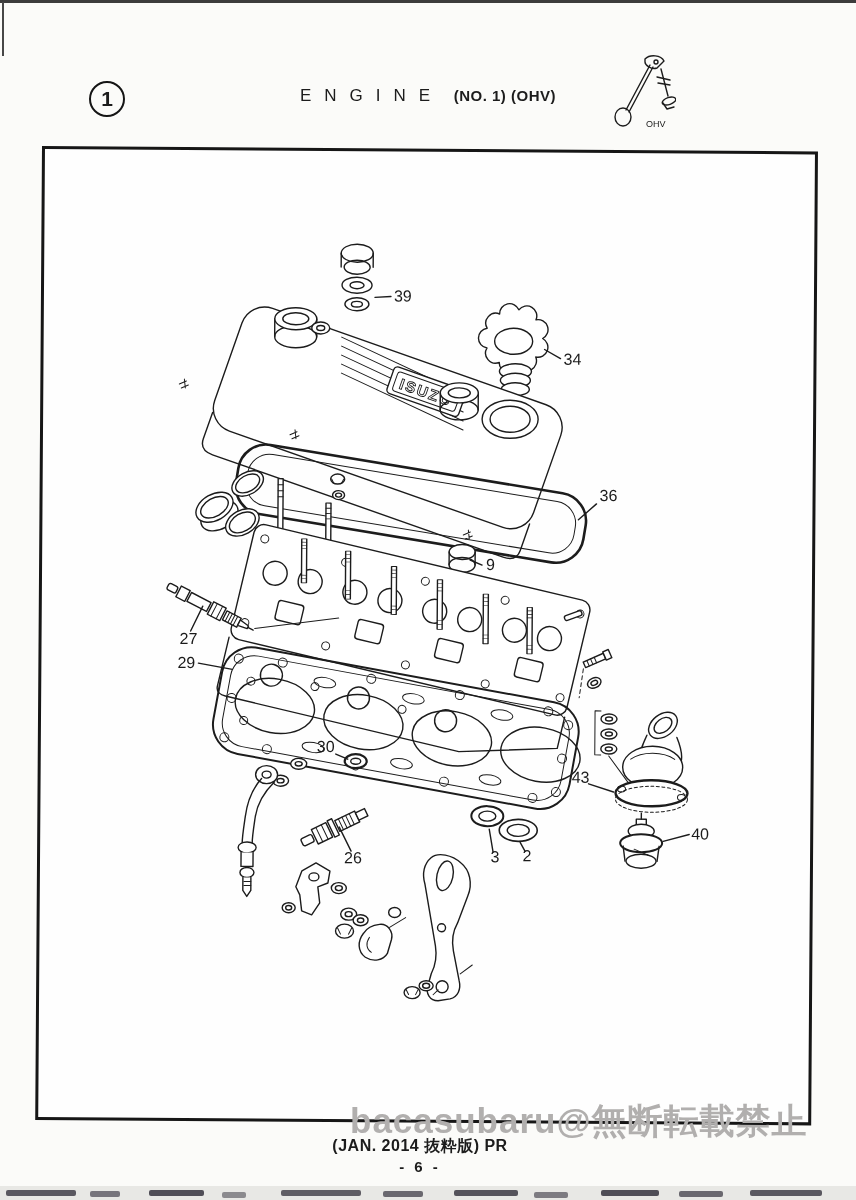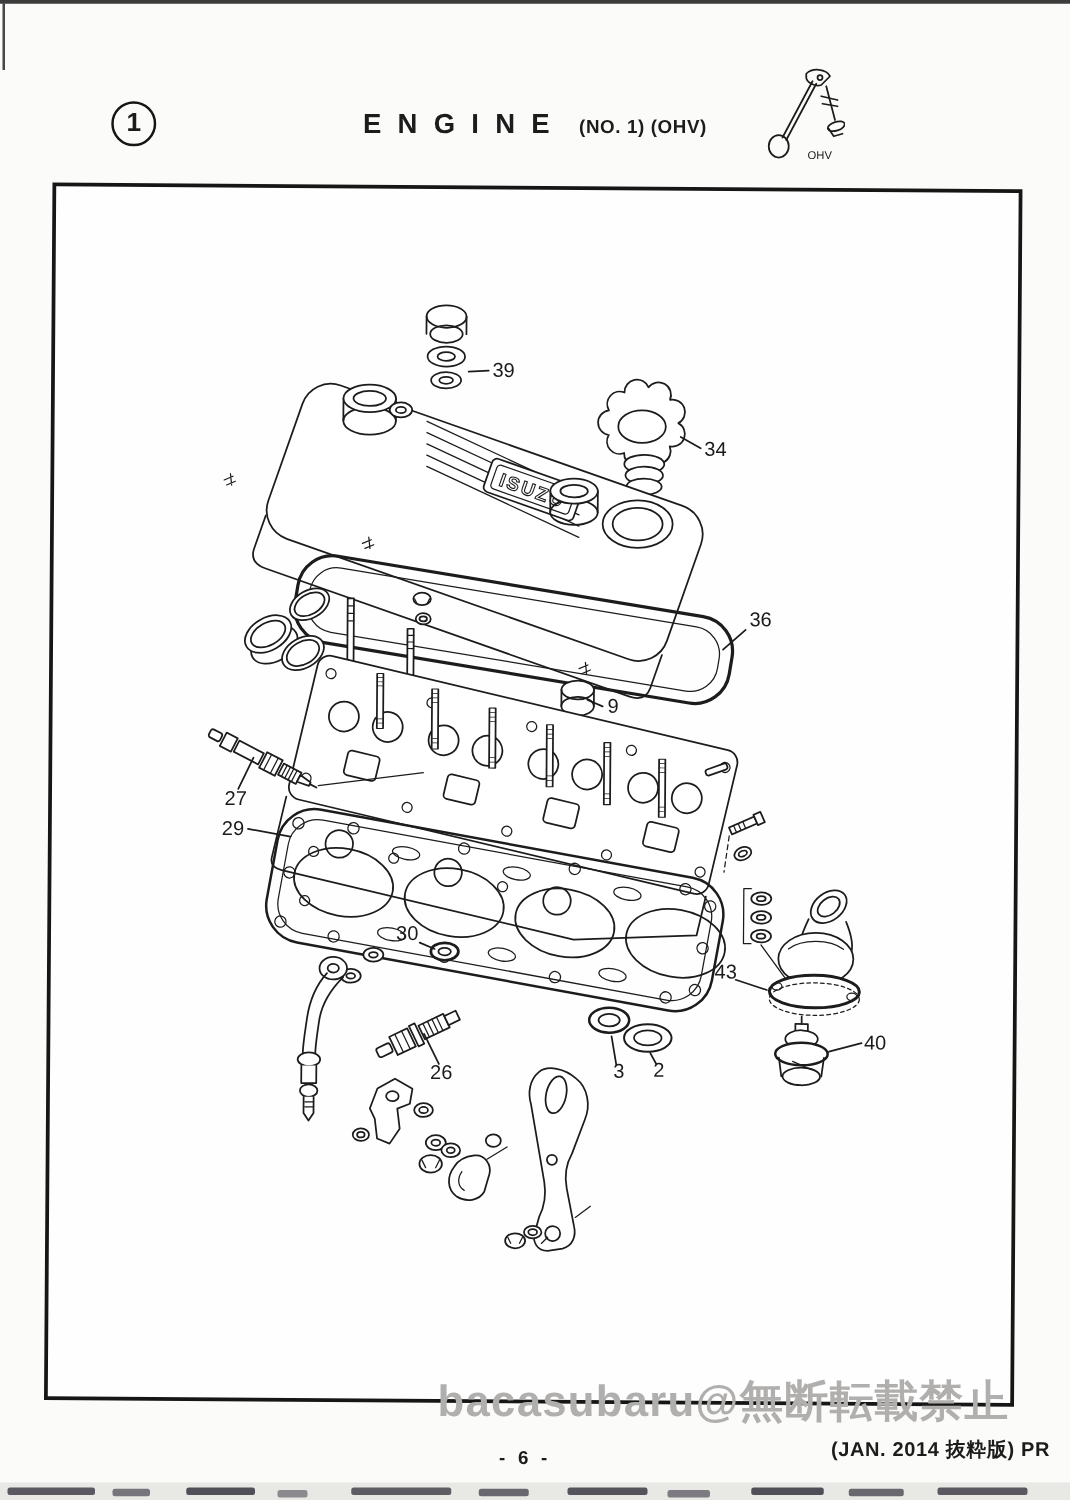--- a/index.html
+++ b/index.html
@@ -10,35 +10,35 @@
   .abs{position:absolute;}
   
   .scan-top{left:0;top:0;width:856px;height:3px;background:#3c3c3c;}
   .scan-left{left:2px;top:2px;width:2px;height:54px;background:#474747;}
   
   .circle-num{
     left:89px;top:81px;width:32px;height:32px;border:2px solid #151515;border-radius:50%;
     font-size:21px;font-weight:bold;text-align:center;line-height:32px;
   }
   .title-row{left:0;top:86px;width:856px;text-align:center;white-space:nowrap;}
-  .title-main{font-size:22px;font-weight:bold;letter-spacing:13px;}
+  .title-main{font-size:17px;font-weight:normal;letter-spacing:13px;}
   .title-note{font-size:15px;font-weight:bold;letter-spacing:0.5px;margin-left:6px;}
   .ohv-icon{left:612px;top:54px;width:64px;height:80px;}
   
   .frame{
     left:42px;top:146px;width:770px;height:968px;border:3px solid #161616;background:#fefefe;
     transform:rotate(0.4deg);transform-origin:left top;
   }
   .frame svg{position:absolute;left:0;top:0;}
   
   .watermark{
     left:350px;top:1098px;width:480px;font-size:35px;font-weight:bold;letter-spacing:1px;
     color:#b1afae;white-space:nowrap;filter:blur(0.4px);z-index:5;
   }
-  .footer-edition{left:0;top:1136px;width:840px;text-align:right;font-size:16px;font-weight:bold;letter-spacing:0.5px;margin-top:14px;}
+  .footer-edition{left:0;top:1136px;width:840px;text-align:center;font-size:16px;font-weight:bold;letter-spacing:0.5px;}
   .footer-page{left:0;top:1158px;width:840px;text-align:center;font-size:15px;font-weight:bold;letter-spacing:3px;}
   .bottom-strip{left:0;top:1186px;width:856px;height:14px;background:#e8e8e5;overflow:hidden;}
   .bottom-strip span{display:inline-block;height:6px;border-radius:2px;vertical-align:top;}
   
   svg .ln, svg path, svg ellipse, svg rect, svg circle, svg line{
     fill:none;stroke:#1c1c1c;stroke-width:1.4;stroke-linecap:round;stroke-linejoin:round;
   }
   svg .w{fill:#ffffff;}
   svg .thick{stroke-width:2.6;}
   svg .thin{stroke-width:1;}

